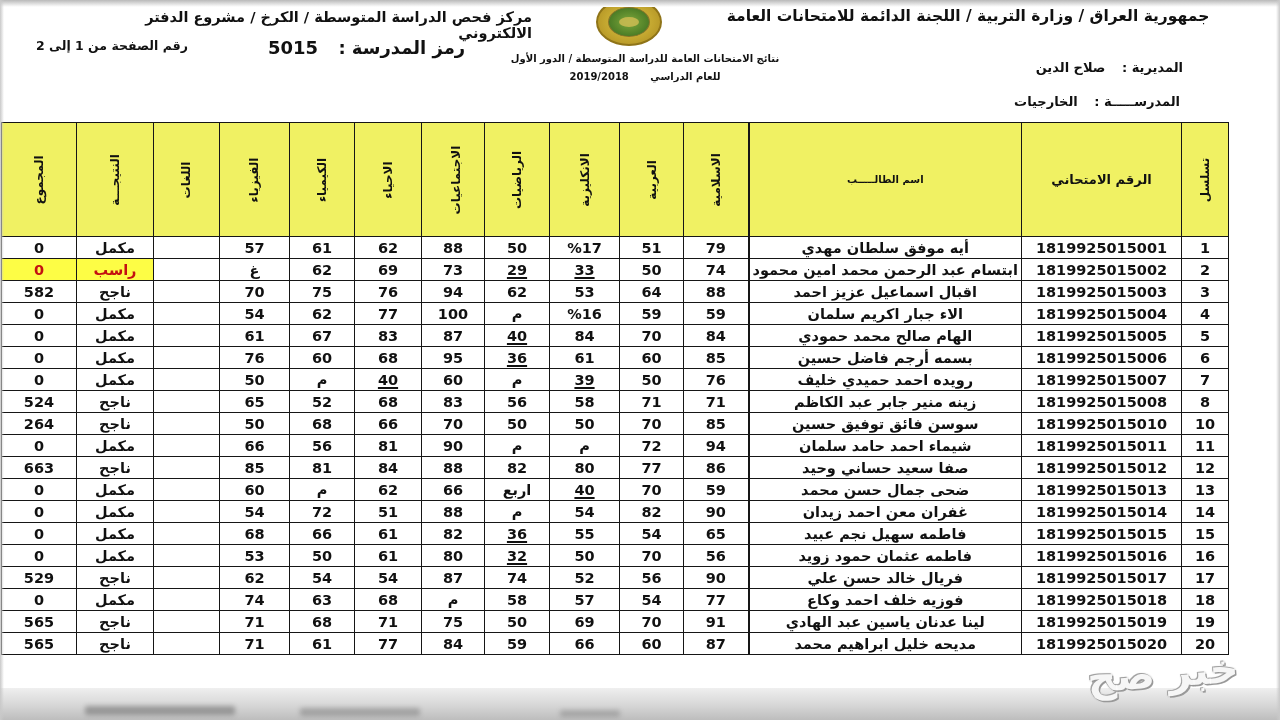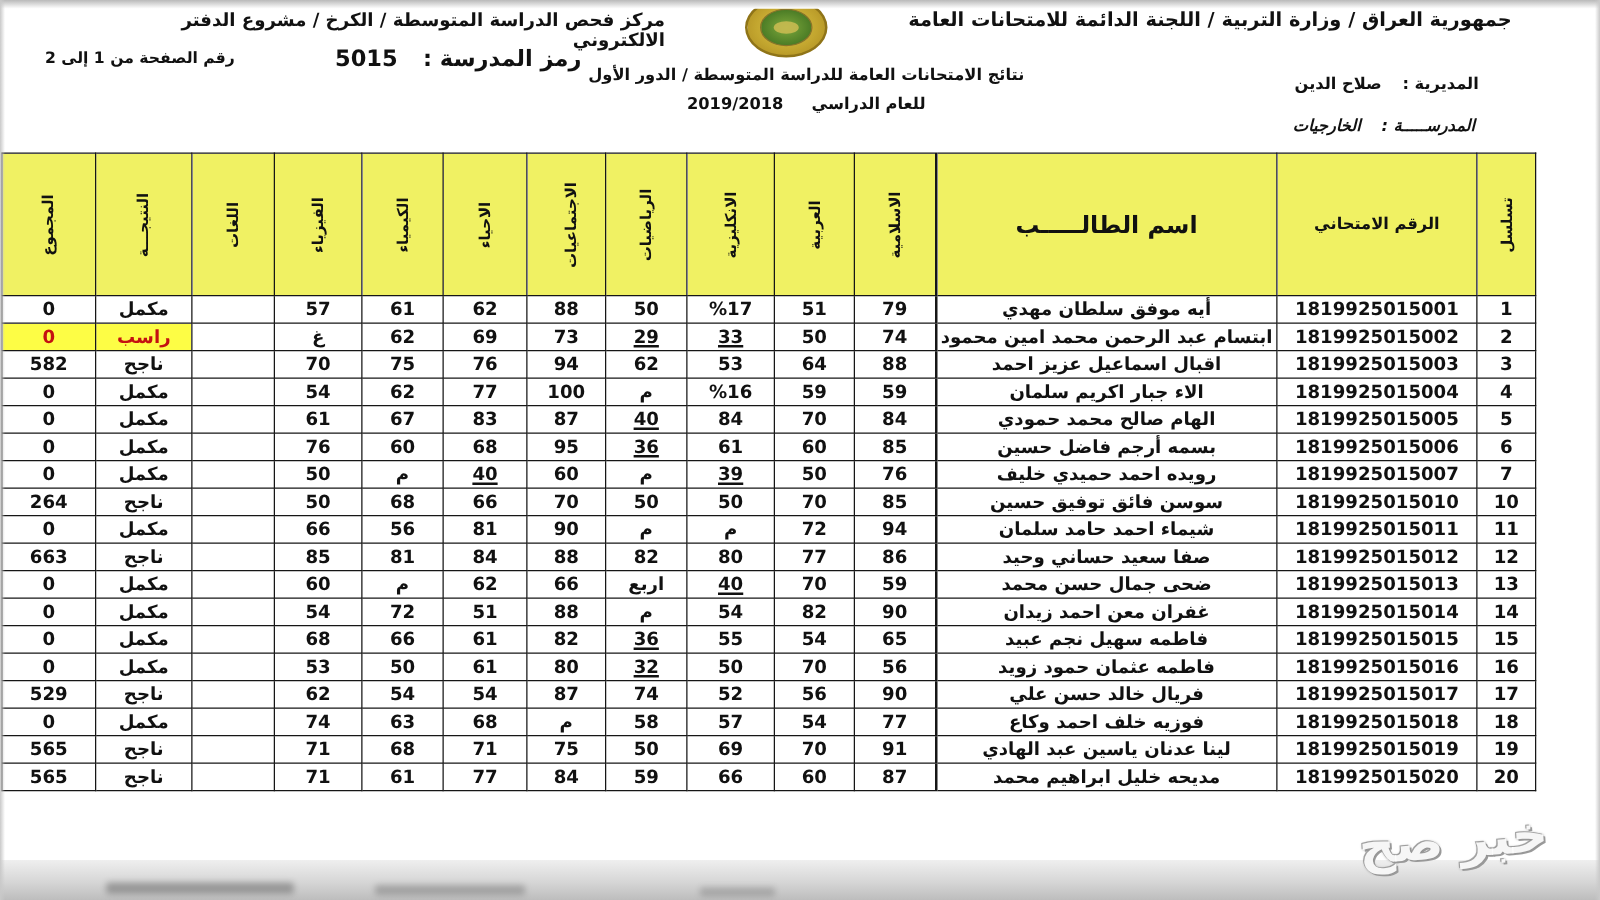--- a/index.html
+++ b/index.html
@@ -37,28 +37,28 @@
   }
   .page-range {
     position:absolute; top:38px; left:36px; font-size:12.5px; direction:rtl;
   }
   .school-code {
     position:absolute; top:37px; left:268px; font-size:18px; direction:rtl;
   }
   .school-code .val { padding-inline-start:14px; }
   .center-title {
     position:absolute; top:50px; left:430px; width:430px;
-    text-align:center; font-size:13px; direction:rtl; line-height:1.75;
+    text-align:center; font-size:10px; direction:rtl; line-height:1.75;
   }
   .year-line .val { padding-inline-start:18px; }
   .dir-field {
     position:absolute; top:60px; right:97px; font-size:13px; direction:rtl;
   }
   .school-field {
-    position:absolute; top:94px; right:100px; font-size:13px; direction:rtl;font-style:italic;
+    position:absolute; top:94px; right:100px; font-size:13px; direction:rtl;
   }
   .dir-field .val, .school-field .val { padding-inline-start:12px; font-weight:bold; }
 
   
   .logo {
     position:absolute; left:596px; top:-2px; width:66px; height:48px;
     border-radius:50%;
     background:radial-gradient(ellipse at center, #d8c24a 0%, #c3a62f 55%, #a8871e 100%);
     border:2px solid #8f7418;
     display:flex; align-items:center; justify-content:center;
@@ -96,21 +96,21 @@
     height:114px;
     font-size:12px;
   }
   table.results thead th .rot {
     display:inline-block;
     transform:rotate(-90deg);
     white-space:nowrap;
     font-size:12px;
     direction:rtl;
   }
-  table.results thead th.h-name  { font-size:19px;text-align:center; }
+  table.results thead th.h-name  { font-size:10px;text-align:center; }
   table.results thead th.h-exam  { font-size:13px; }
   table.results tbody td {
     height:22px;
     font-size:14.5px;
     direction:ltr;
   }
   td.c-result { font-size:11px; direction:rtl; }
   td.c-name   { text-align:right; direction:rtl; font-size:11px; padding-right:4px; }
   td.c-seq    { font-size:12.5px; }
   td.c-total  { font-size:13px; }
@@ -315,20 +315,36 @@
         <td class="c-social">60</td>
         <td class="c-math small-m">م</td>
         <td class="c-english"><span class="uline">39</span></td>
         <td class="c-arabic">50</td>
         <td class="c-islamic">76</td>
         <td class="c-name b-thick-l">رويده احمد حميدي خليف</td>
         <td class="c-exam-no">1819925015007</td>
         <td class="c-seq">7</td>
       </tr>
       <tr>
+        <td class="c-total">524</td>
+        <td class="c-result">ناجح</td>
+        <td class="c-languages"></td>
+        <td class="c-physics">65</td>
+        <td class="c-chemistry">52</td>
+        <td class="c-biology">68</td>
+        <td class="c-social">83</td>
+        <td class="c-math">56</td>
+        <td class="c-english">58</td>
+        <td class="c-arabic">71</td>
+        <td class="c-islamic">71</td>
+        <td class="c-name b-thick-l">زينه منير جابر عبد الكاظم</td>
+        <td class="c-exam-no">1819925015008</td>
+        <td class="c-seq">8</td>
+      </tr>
+      <tr>
         <td class="c-total">264</td>
         <td class="c-result">ناجح</td>
         <td class="c-languages"></td>
         <td class="c-physics">50</td>
         <td class="c-chemistry">68</td>
         <td class="c-biology">66</td>
         <td class="c-social">70</td>
         <td class="c-math">50</td>
         <td class="c-english">50</td>
         <td class="c-arabic">70</td>

